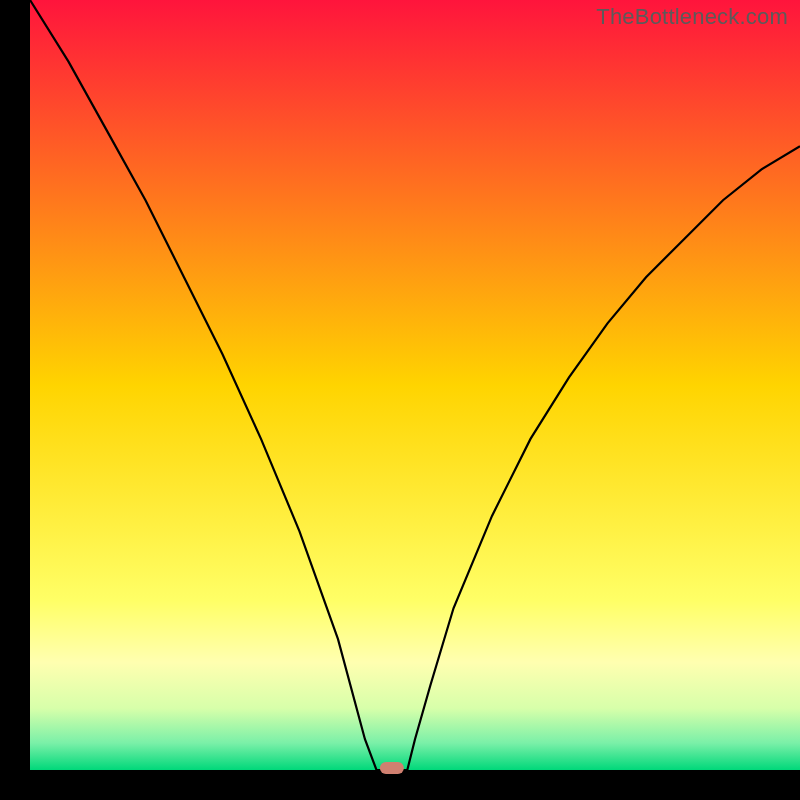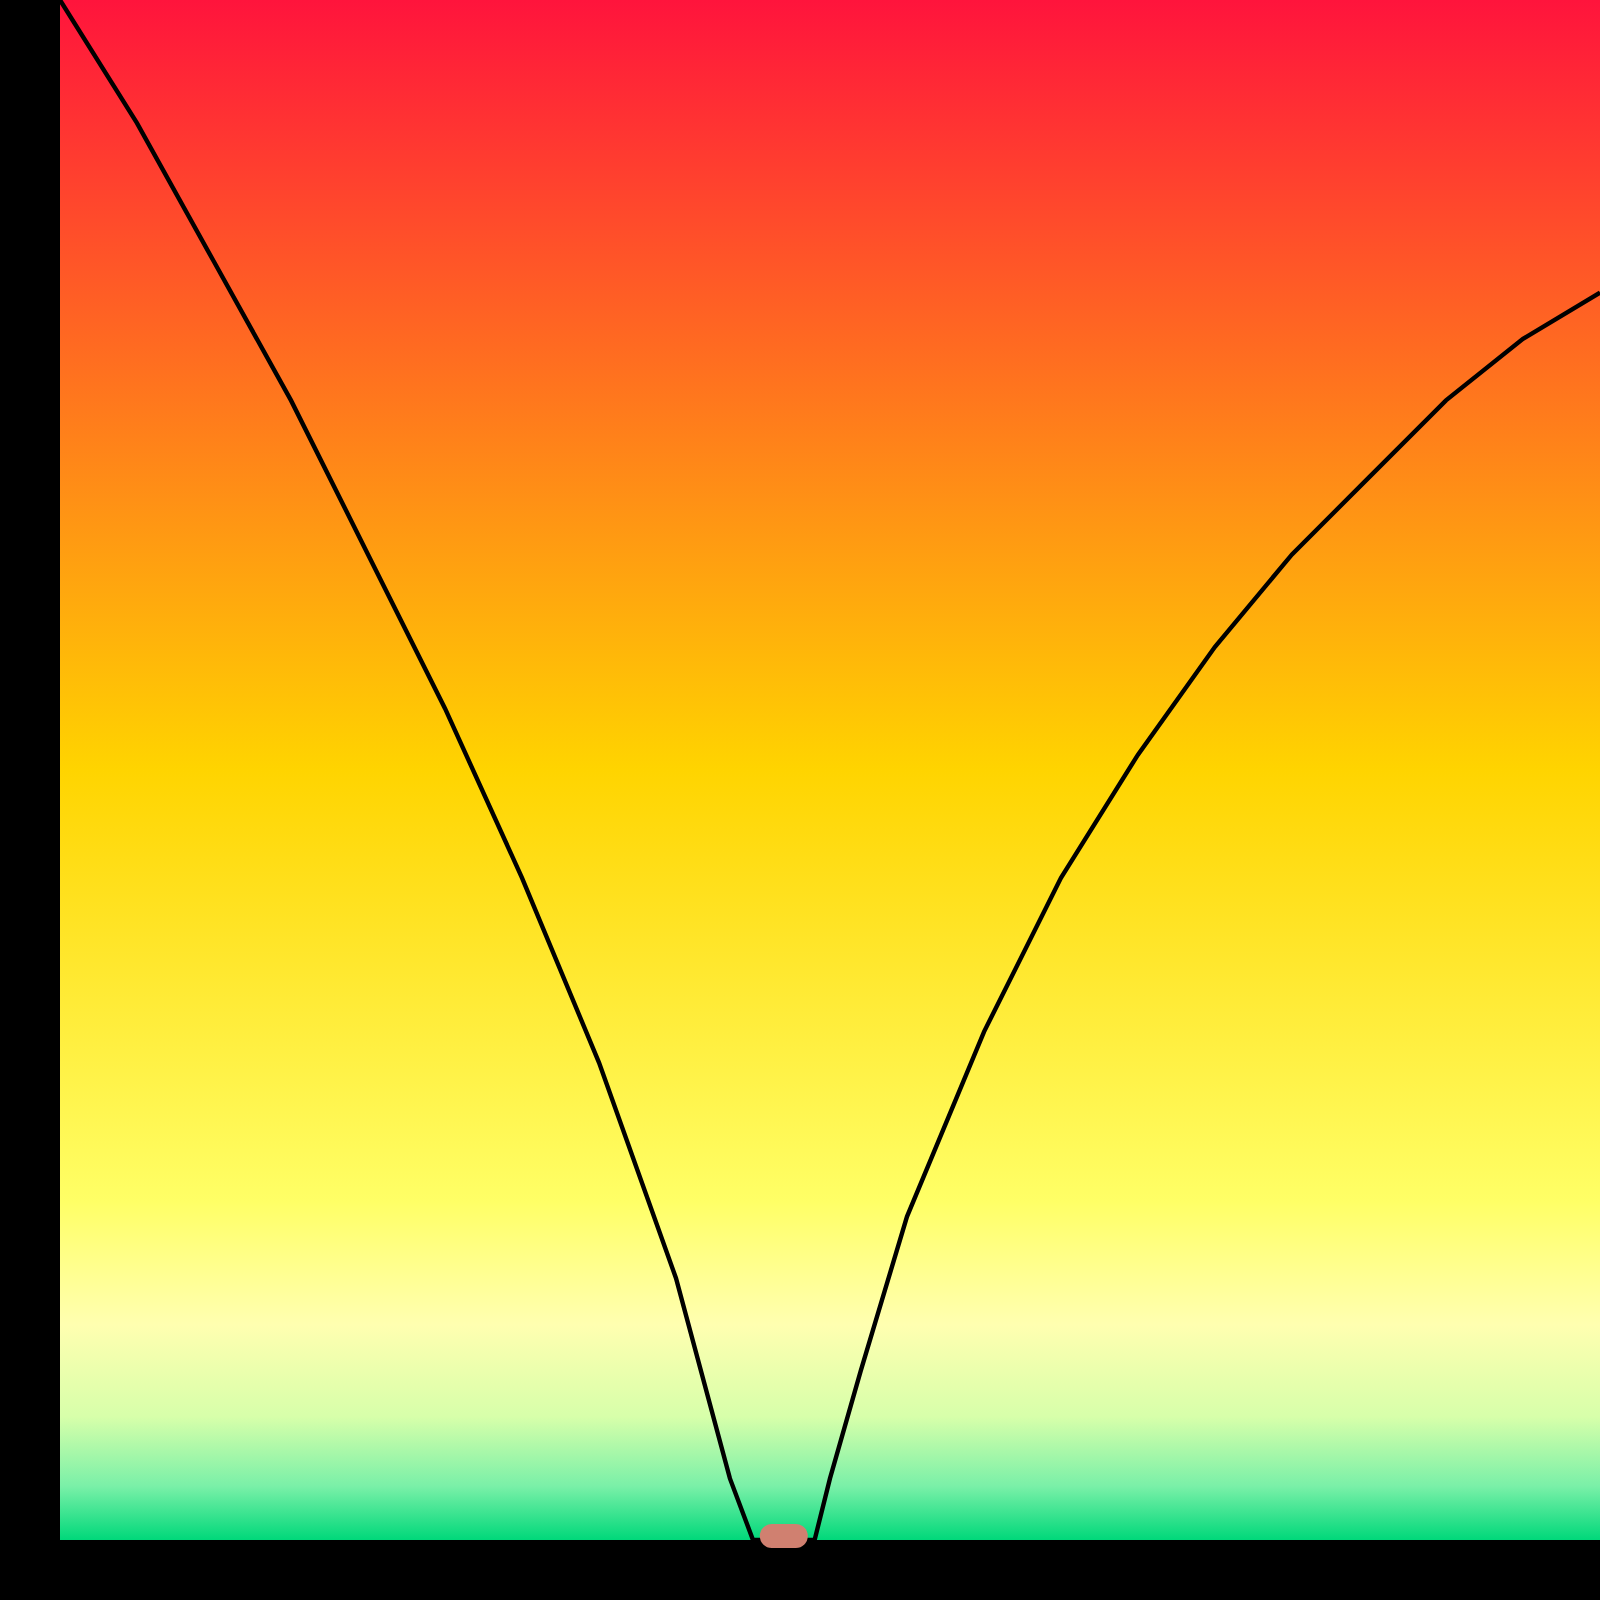--- a/index.html
+++ b/index.html
@@ -51,13 +51,14 @@
 
     <rect x="0" y="0" width="800" height="800" fill="#000"></rect>
 
     <rect x="30" y="0" width="770" height="770" fill="url(#bg-grad)"></rect>
 
     <path id="curve-path" d="M30.00 0.00 L68.50 61.60 L107.00 130.90 L145.50 200.20 L184.00 277.20 L222.50 354.20 L261.00 438.90 L299.50 531.30 L338.00 639.10 L364.95 739.20 L376.50 770.00 L391.90 770.00 L407.30 770.00 L415.00 739.20 L430.40 685.30 L453.50 608.30 L492.00 515.90 L530.50 438.90 L569.00 377.30 L607.50 323.40 L646.00 277.20 L684.50 238.70 L723.00 200.20 L761.50 169.40 L800.00 146.30" fill="none" stroke="#000" stroke-width="2.2"></path>
 
     <rect id="marker-dot" x="379.90" y="762.00" width="24" height="12" rx="6" ry="6" fill="#d08070"></rect>
   </svg>
 
+  <div class="watermark">TheBottleneck.com</div>
 </div>
 
 </body></html>

